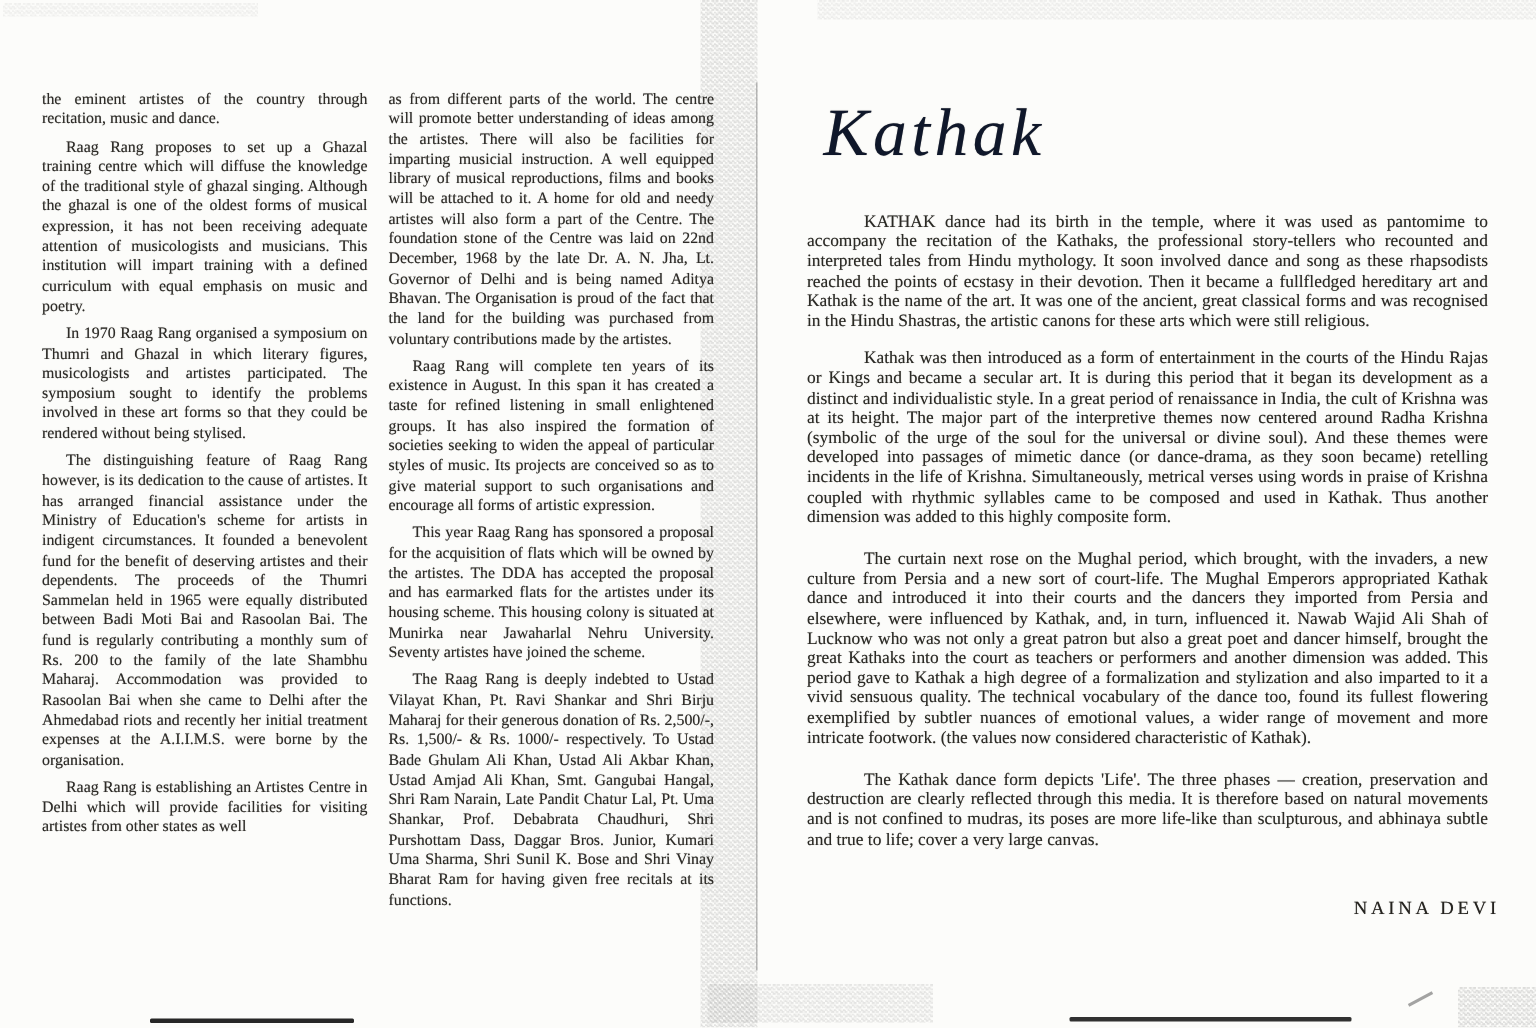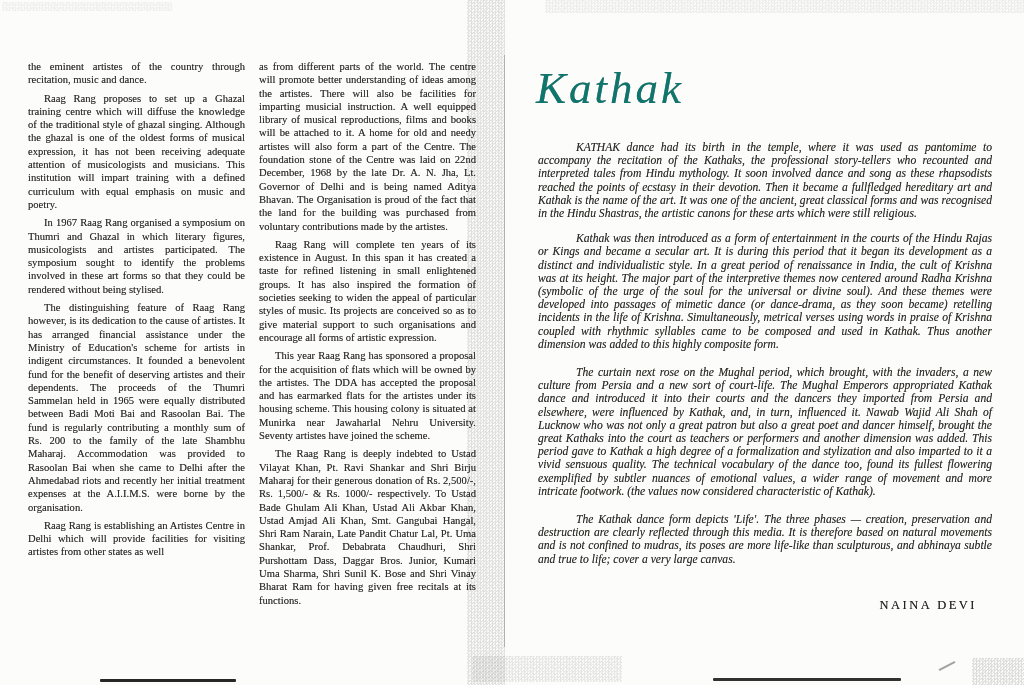--- a/index.html
+++ b/index.html
@@ -14,33 +14,33 @@
     position:absolute;top:36px;width:217px;
     font-size:10.6px;line-height:13.3px;text-align:justify;
     color:#2e2c28;text-shadow:0 0 .5px rgba(46,44,40,.55);margin-top:24px;
   }
   .col-1{left:28px;}
   .col-2{left:259px;}
   .col p{margin:0 0 5px 0;text-indent:16px;}
   .col p.cont{text-indent:0;}
   
   .rp-title{
-    position:absolute;left:536px;top:62px;
+    position:absolute;left:549px;top:62px;
     font-size:45px;font-style:italic;letter-spacing:3px;
-    color:#0f766e;text-shadow:0 0 .6px rgba(20,18,16,.5);
+    color:#0f172a;text-shadow:0 0 .6px rgba(20,18,16,.5);
   }
   .rp-body{
     position:absolute;left:538px;top:141px;width:454px;
     font-size:11.6px;line-height:13.2px;text-align:justify;
-    color:#2b2a25;text-shadow:0 0 .5px rgba(43,42,37,.5);font-style:italic;
+    color:#2b2a25;text-shadow:0 0 .5px rgba(43,42,37,.5);
   }
   .rp-body p{margin:0 0 12px 0;text-indent:38px;}
   .rp-body p.gap{margin-bottom:15px;}
   .rp-author{
-    position:absolute;left:545px;top:598px;width:432px;
+    position:absolute;left:568px;top:598px;width:432px;
     text-align:right;font-size:12.5px;letter-spacing:2.5px;
     color:#25231f;text-shadow:0 0 .5px rgba(37,35,31,.55);
   }
   
   .speckle{
     background-image:
       repeating-conic-gradient(rgba(95,95,95,.55) 0% 25%, transparent 0% 50%),
       repeating-conic-gradient(rgba(130,130,130,.35) 0% 25%, transparent 0% 50%);
     background-size:3px 3px,7px 5px;
     background-position:0 0,1px 2px;
@@ -66,21 +66,21 @@
 <div class="bottom-gutter-speckle speckle"></div>
 <div class="bottom-right-speckle speckle"></div>
 <div class="edge-line left-seg"></div>
 <div class="edge-line right-seg"></div>
 <div class="corner-mark"></div>
 
 <div class="page">
   <div class="col col-1">
     <p class="cont">the eminent artistes of the country through recitation, music and dance.</p>
     <p>Raag Rang proposes to set up a Ghazal training centre which will diffuse the knowledge of the traditional style of ghazal singing. Although the ghazal is one of the oldest forms of musical expression, it has not been receiving adequate attention of musicologists and musicians. This institution will impart training with a defined curriculum with equal emphasis on music and poetry.</p>
-    <p>In 1967 Raag Rang organised a symposium on Thumri and Ghazal in which literary figures, musicologists and artistes participated. The symposium sought to identify the problems involved in these art forms so that they could be rendered without being stylised.</p>
+    <p>In 1970 Raag Rang organised a symposium on Thumri and Ghazal in which literary figures, musicologists and artistes participated. The symposium sought to identify the problems involved in these art forms so that they could be rendered without being stylised.</p>
     <p>The distinguishing feature of Raag Rang however, is its dedication to the cause of artistes. It has arranged financial assistance under the Ministry of Education's scheme for artists in indigent circumstances. It founded a benevolent fund for the benefit of deserving artistes and their dependents. The proceeds of the Thumri Sammelan held in 1965 were equally distributed between Badi Moti Bai and Rasoolan Bai. The fund is regularly contributing a monthly sum of Rs. 200 to the family of the late Shambhu Maharaj. Accommodation was provided to Rasoolan Bai when she came to Delhi after the Ahmedabad riots and recently her initial treatment expenses at the A.I.I.M.S. were borne by the organisation.</p>
     <p>Raag Rang is establishing an Artistes Centre in Delhi which will provide facilities for visiting artistes from other states as well</p>
   </div>
   <div class="col col-2">
     <p class="cont">as from different parts of the world. The centre will promote better understanding of ideas among the artistes. There will also be facilities for imparting musicial instruction. A well equipped library of musical reproductions, films and books will be attached to it. A home for old and needy artistes will also form a part of the Centre. The foundation stone of the Centre was laid on 22nd December, 1968 by the late Dr. A. N. Jha, Lt. Governor of Delhi and is being named Aditya Bhavan. The Organisation is proud of the fact that the land for the building was purchased from voluntary contributions made by the artistes.</p>
     <p>Raag Rang will complete ten years of its existence in August. In this span it has created a taste for refined listening in small enlightened groups. It has also inspired the formation of societies seeking to widen the appeal of particular styles of music. Its projects are conceived so as to give material support to such organisations and encourage all forms of artistic expression.</p>
     <p>This year Raag Rang has sponsored a proposal for the acquisition of flats which will be owned by the artistes. The DDA has accepted the proposal and has earmarked flats for the artistes under its housing scheme. This housing colony is situated at Munirka near Jawaharlal Nehru University. Seventy artistes have joined the scheme.</p>
     <p>The Raag Rang is deeply indebted to Ustad Vilayat Khan, Pt. Ravi Shankar and Shri Birju Maharaj for their generous donation of Rs. 2,500/-, Rs. 1,500/- &amp; Rs. 1000/- respectively. To Ustad Bade Ghulam Ali Khan, Ustad Ali Akbar Khan, Ustad Amjad Ali Khan, Smt. Gangubai Hangal, Shri Ram Narain, Late Pandit Chatur Lal, Pt. Uma Shankar, Prof. Debabrata Chaudhuri, Shri Purshottam Dass, Daggar Bros. Junior, Kumari Uma Sharma, Shri Sunil K. Bose and Shri Vinay Bharat Ram for having given free recitals at its functions.</p>
   </div>
 </div>

